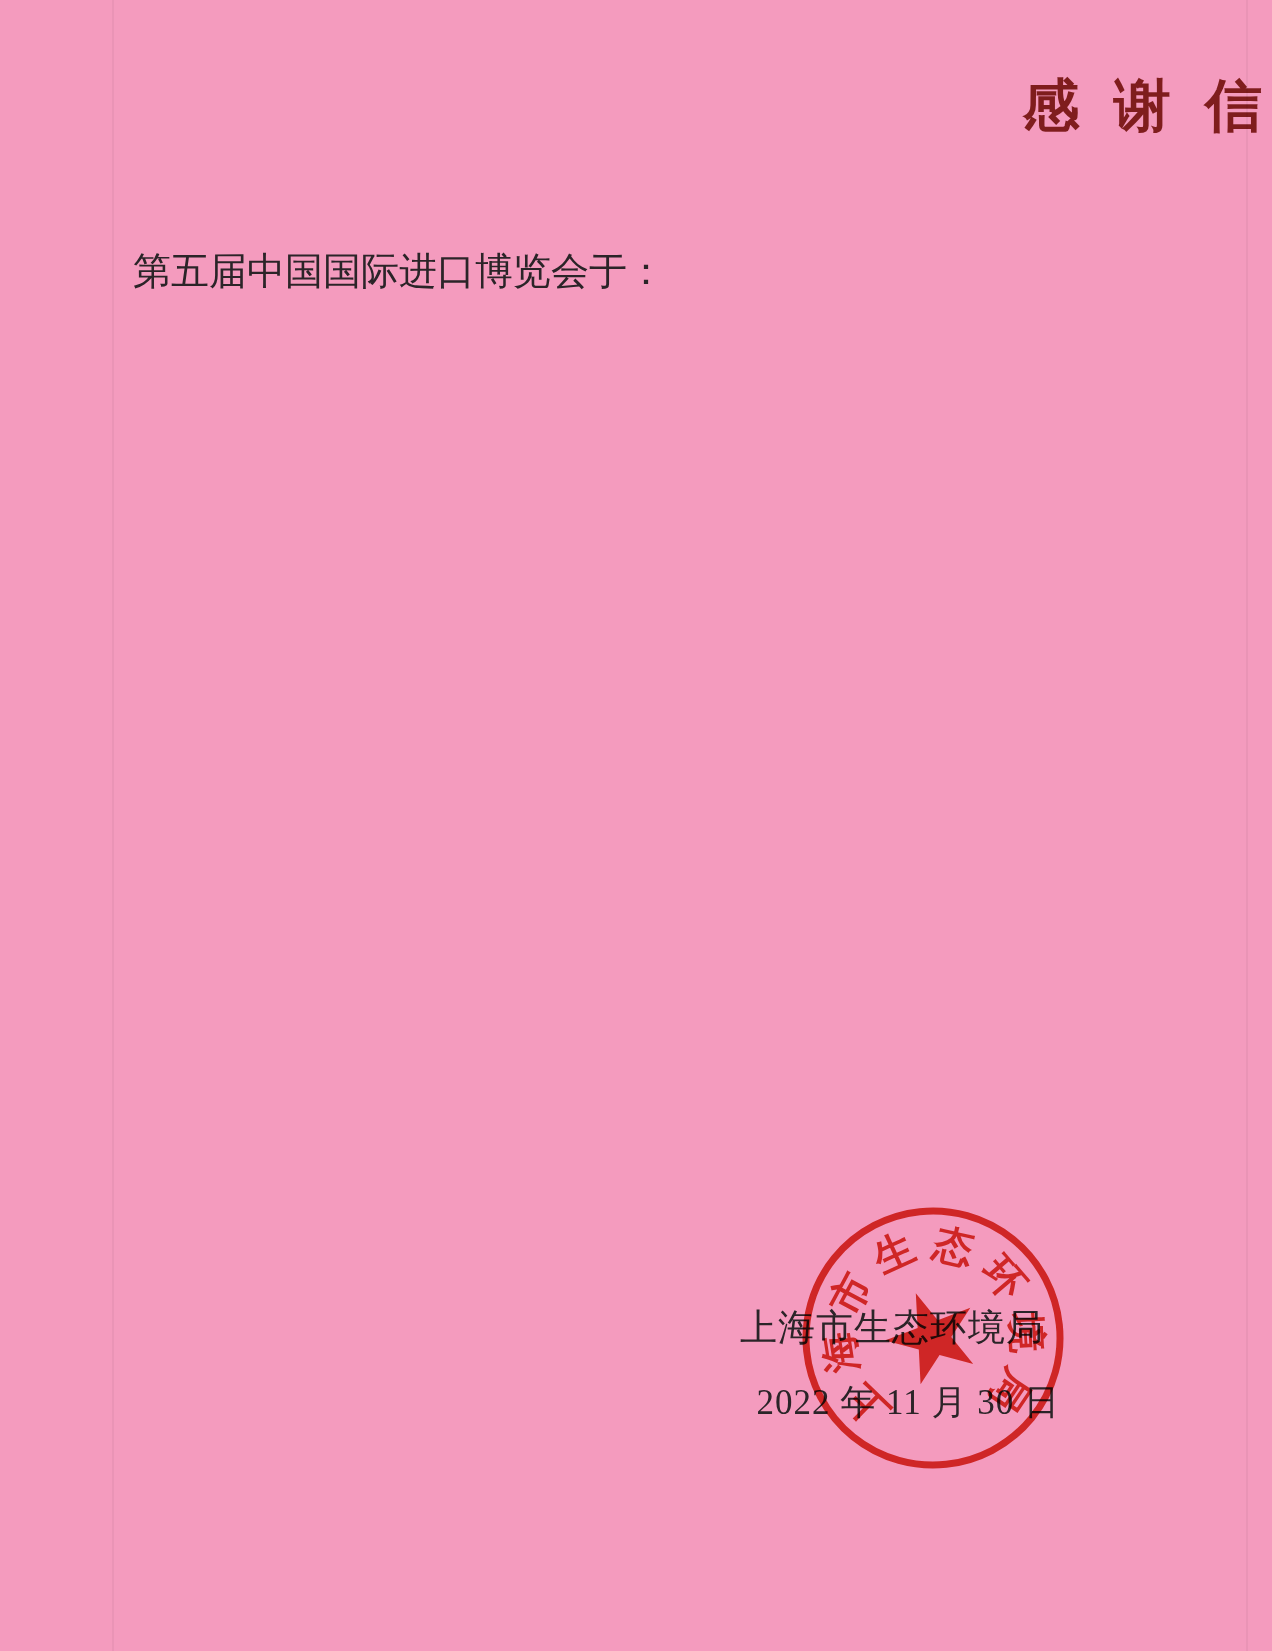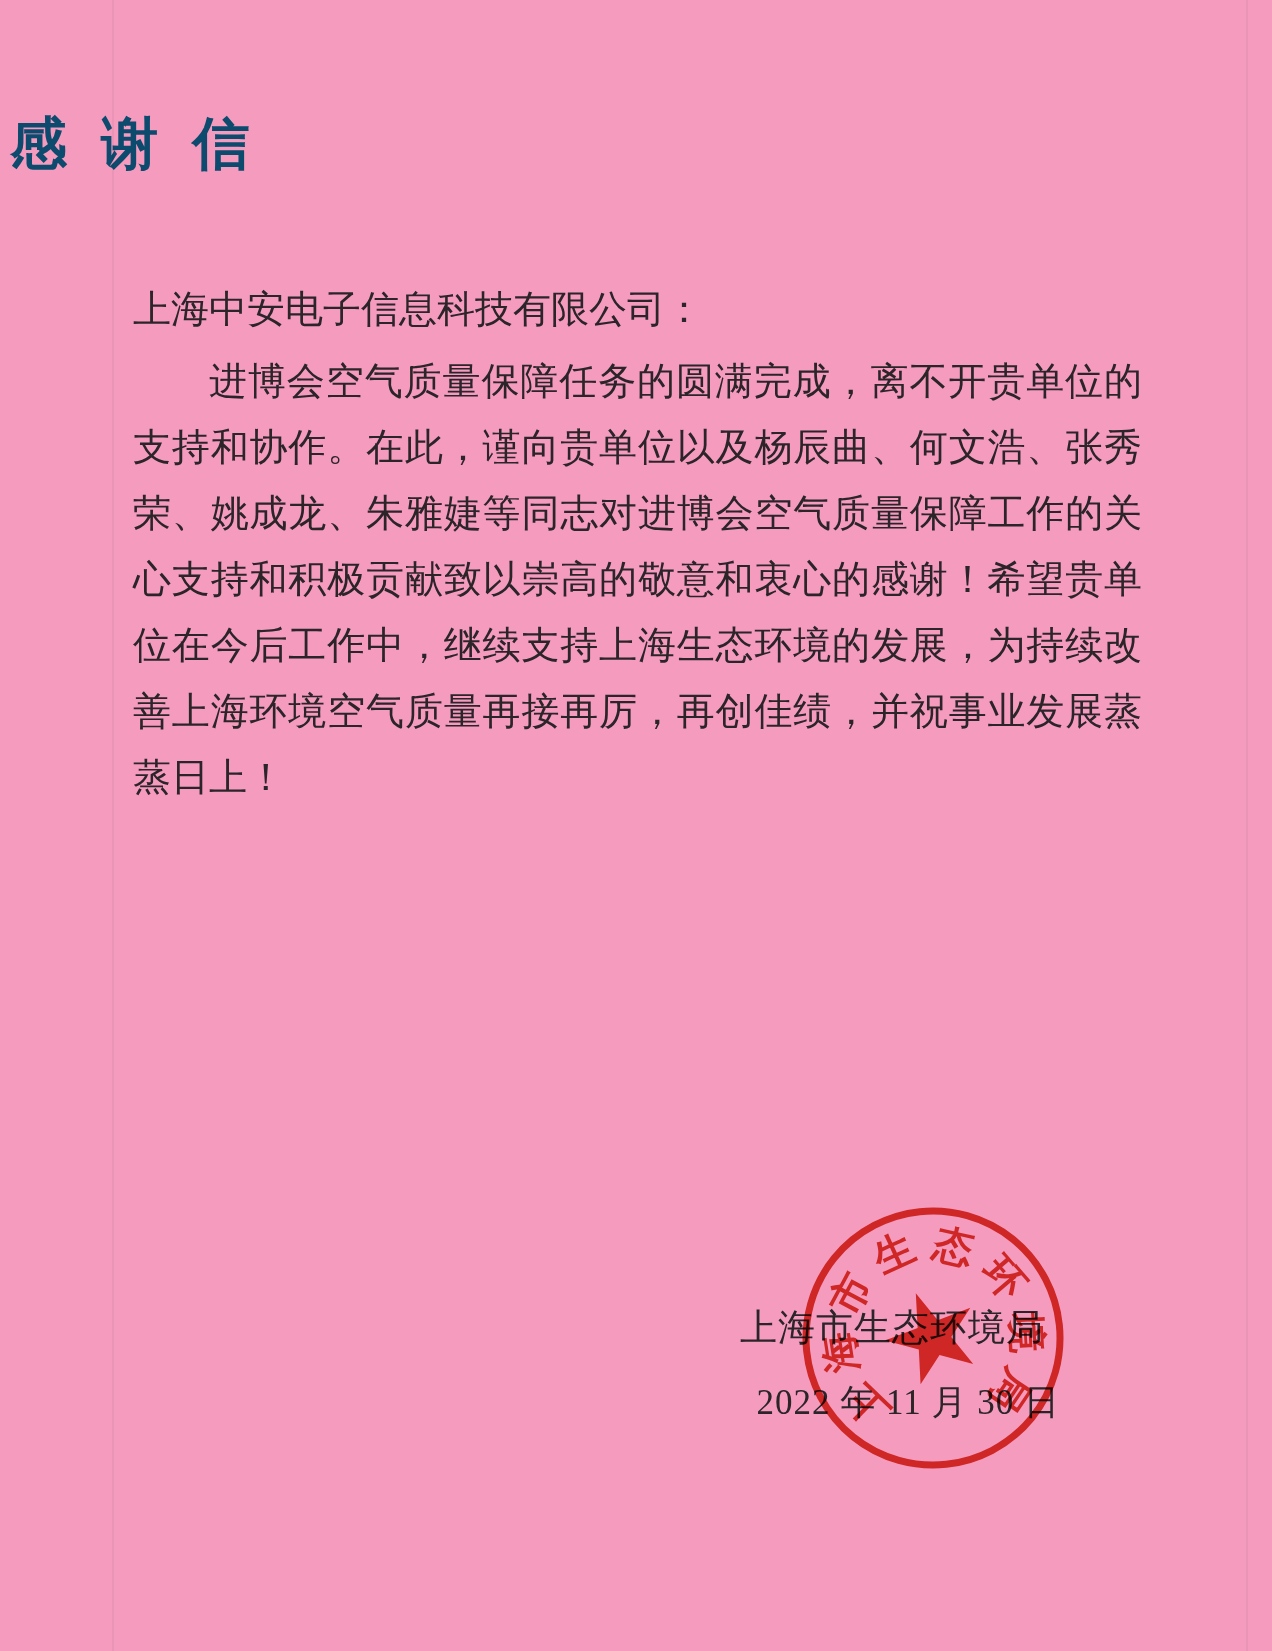--- a/index.html
+++ b/index.html
@@ -20,28 +20,28 @@
   }
   
   .scan-line {
     position: absolute; top: 0; bottom: 0; width: 2px;
     background: rgba(0,0,0,0.04);
   }
   .scan-line.left { left: 112px; }
   .scan-line.right { left: 1246px; }
 
   .letter-title {
-    padding-top: 114px;
-    text-align: left;
+    padding-top: 76px;
+    text-align: right;
     font-size: 57px;
     font-weight: bold;
     letter-spacing: 10px;
     line-height: 60px;
     text-indent: 10px;
-    color: #0c4a6e;
+    color: #7f1d1d;
   }
   .content {
     padding: 0 130px 0 133px;
   }
   .salutation {
     margin-top: 110px;
     font-size: 38px;
     line-height: 50px;
   }
   .body-para {
@@ -98,22 +98,21 @@
 </head>
 <body>
 
 <div class="page">
   <div class="scan-line left"></div>
   <div class="scan-line right"></div>
 
   <h1 class="letter-title">感 谢 信</h1>
 
   <div class="content">
-    <div class="salutation">上海中安电子信息科技有限公司：</div>
-    <p class="body-para">进博会空气质量保障任务的圆满完成，离不开贵单位的支持和协作。在此，谨向贵单位以及杨辰曲、何文浩、张秀荣、姚成龙、朱雅婕等同志对进博会空气质量保障工作的关心支持和积极贡献致以崇高的敬意和衷心的感谢！希望贵单位在今后工作中，继续支持上海生态环境的发展，为持续改善上海环境空气质量再接再厉，再创佳绩，并祝事业发展蒸蒸日上！</p>
+    <div class="salutation">第五届中国国际进口博览会于：</div>
   </div>
 
   <div class="signature-org">上海市生态环境局</div>
   <div class="signature-date">2022 年 11 月 30 日</div>
 
   <svg class="seal" viewBox="0 0 280 280" xmlns="http://www.w3.org/2000/svg" aria-hidden="true">
     <circle class="ring" cx="140" cy="140" r="127"></circle>
     <polygon class="star" points="140,92 150.8,125.2 185.7,125.2 157.4,145.7 168.2,178.8 140,158.3 111.8,178.8 122.6,145.7 94.3,125.2 129.2,125.2" transform="rotate(-15 140 140)"></polygon>
     <g id="seal-chars">
         <text x="67.99182234681606" y="214.4220353105347" transform="rotate(-130 67.99182234681606 200.4220353105347)" class="seal-char">上</text>

